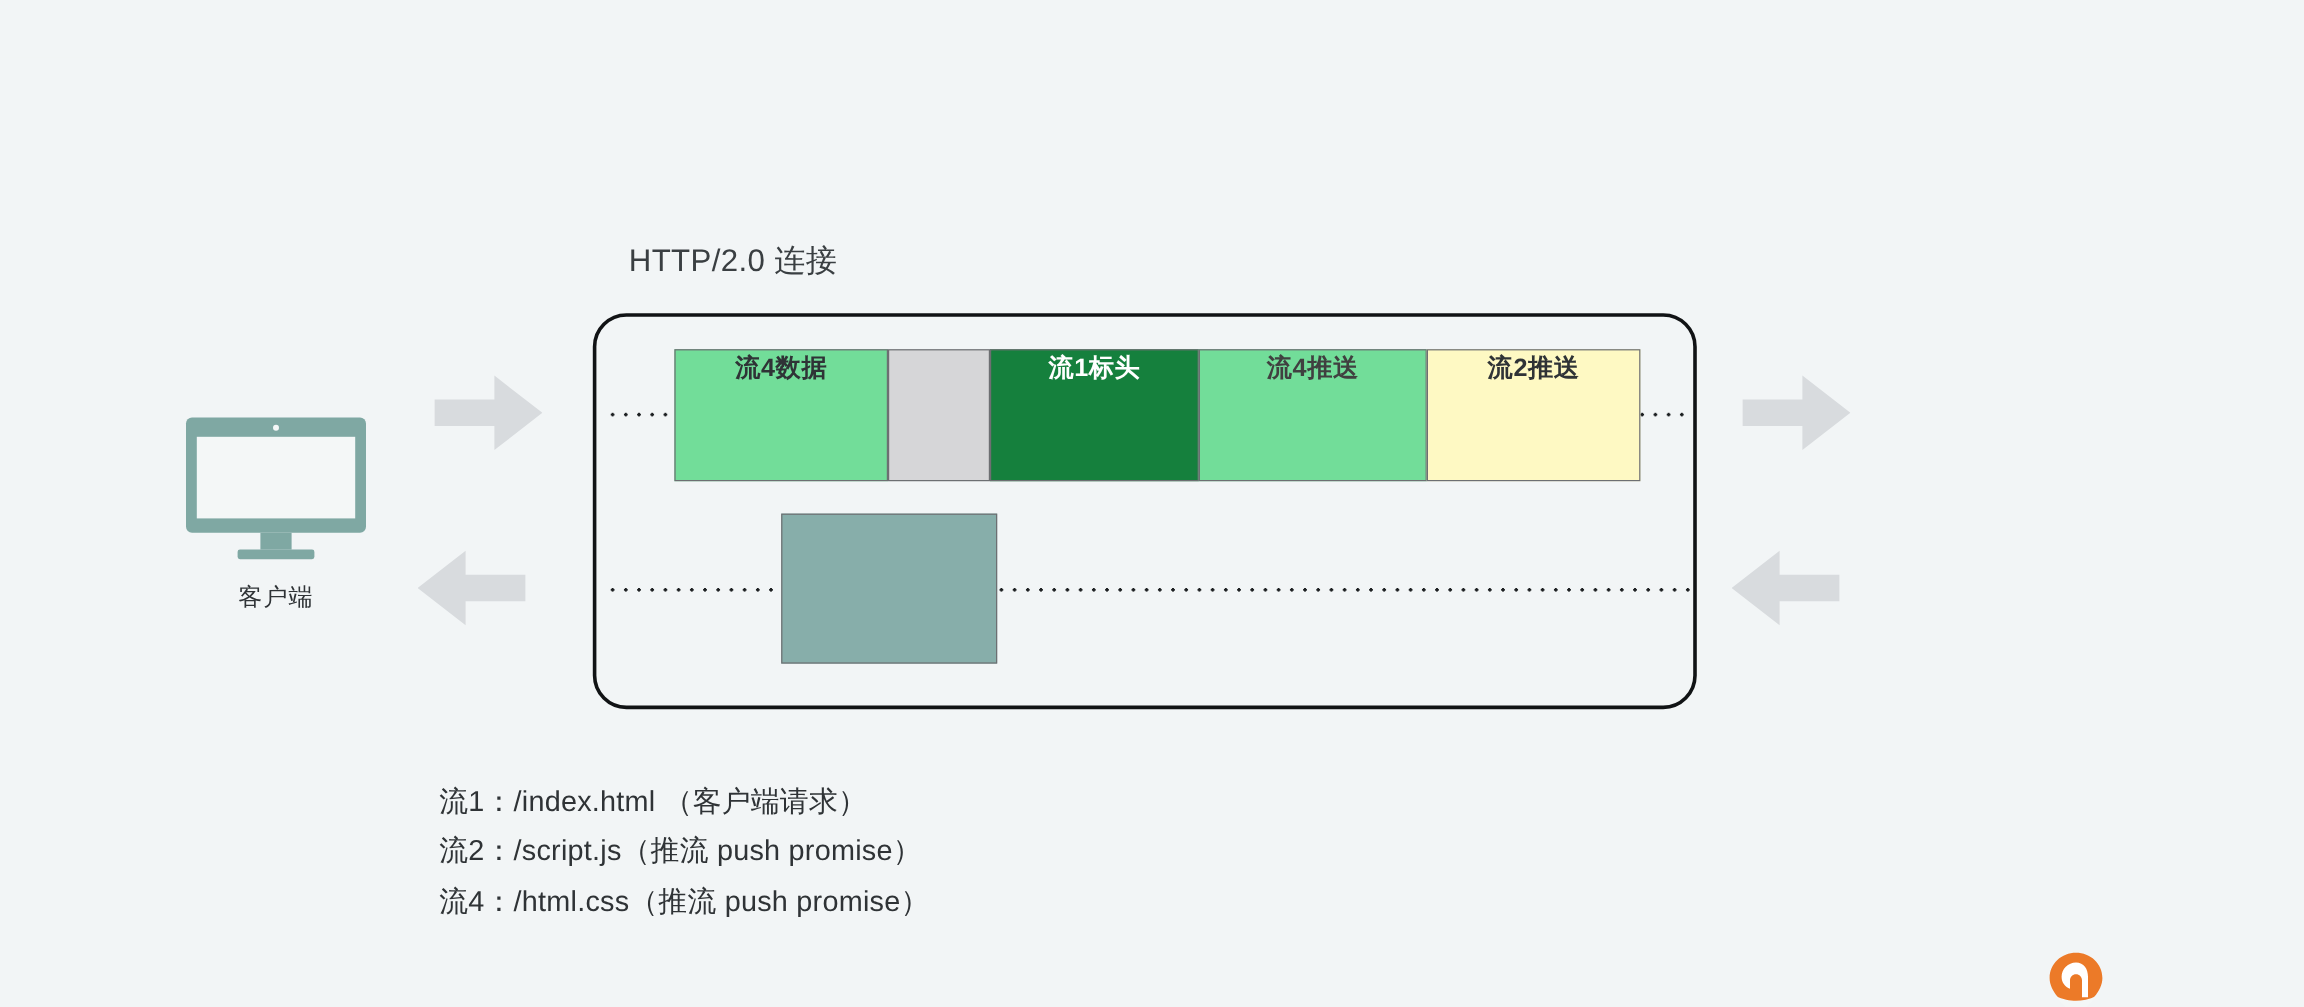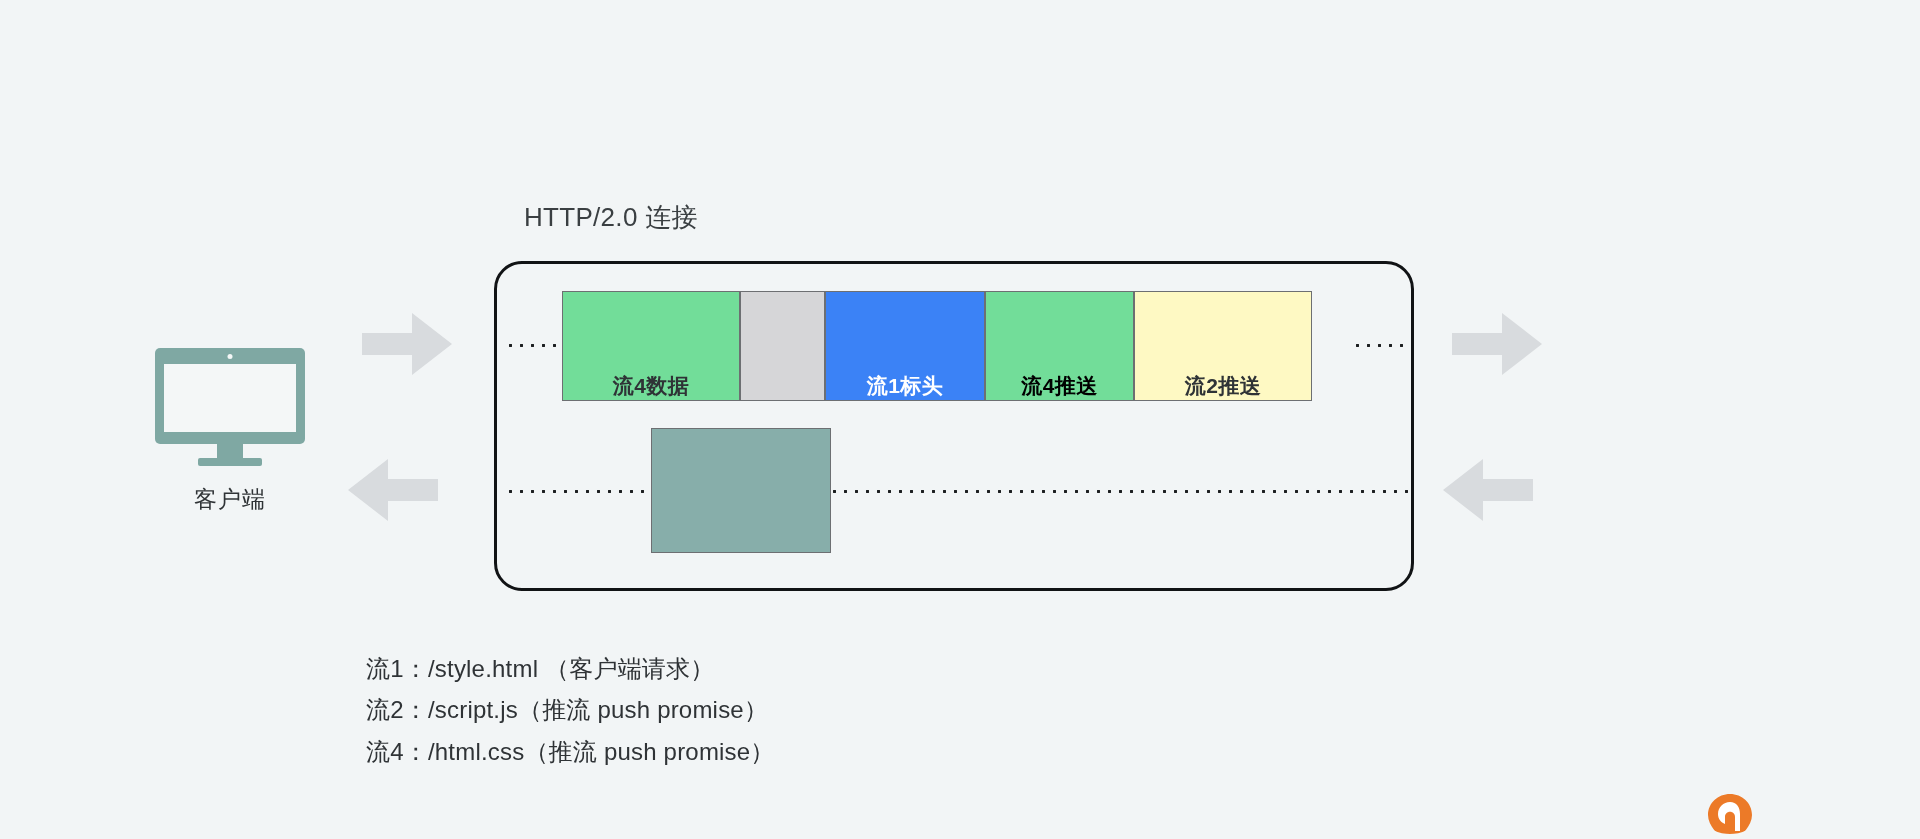--- a/index.html
+++ b/index.html
@@ -47,21 +47,21 @@
   .frame-strip {
     position: absolute;
     left: 562px;
     top: 243px;
     height: 110px;
     display: flex;
     align-items: stretch;
   }
   .frame-cell {
     display: flex;
-    align-items: flex-end;
+    align-items: flex-start;
     justify-content: center;
     box-sizing: border-box;
     border: 1px solid #6d6f72;
     font-size: 21px;
     font-weight: 700;
     color: #2f3336;
     letter-spacing: 0.5px;
     white-space: nowrap;
   }
 
@@ -101,21 +101,21 @@
   .arrow-top-right  { left: 1452px; top: 261px; }
   .arrow-bot-left   { left: 348px; top: 407px; }
   .arrow-bot-right  { left: 1443px; top: 407px; }
 
   
   .endpoint {
     position: absolute;
     text-align: center;
   }
   .endpoint-label {
-    font-size: 23px;
+    font-size: 20px;
     color: #2f3336;
     margin-top: 18px;
     letter-spacing: 1px;
   }
   .client-wrap { left: 130px; top: 300px; width: 200px; }
   .server-wrap { left: 1588px; top: 300px; width: 200px; }
 
   .monitor { width: 150px; height: 118px; margin: 0 auto; position: relative; }
   .monitor-body {
     width: 150px; height: 96px;
@@ -213,24 +213,24 @@
   <div class="dots dots-l2"></div>
   <div class="dots dots-r2"></div>
 
   <div class="frame-strip">
     <div class="frame-cell" style="width: 178px; background: rgb(114, 221, 153); color: rgb(47, 51, 54);">
       <span>流4数据</span>
     </div>
     <div class="frame-cell" style="width: 85px; background: rgb(214, 214, 216); color: rgb(47, 51, 54);">
       <span></span>
     </div>
-    <div class="frame-cell" style="width: 160px; background: #3b82f6; color: rgb(255, 255, 255);">
+    <div class="frame-cell" style="width: 174px; background: #15803d; color: rgb(255, 255, 255);">
       <span>流1标头</span>
     </div>
-    <div class="frame-cell" style="width: 149px; background: rgb(114, 221, 153); color: #000000;">
+    <div class="frame-cell" style="width: 190px; background: rgb(114, 221, 153); color: #404040;">
       <span>流4推送</span>
     </div>
     <div class="frame-cell" style="width: 178px; background: #fef9c3; color: rgb(47, 51, 54);">
       <span>流2推送</span>
     </div>
   </div>
 
   <div class="resp-block" style="background: rgb(135, 174, 170);"></div>
 
   <div class="arrow arrow-top-left">
@@ -261,21 +261,21 @@
         <div class="monitor-screen"></div>
       </div>
       <div class="monitor-neck" style="background: rgb(127, 168, 163);"></div>
       <div class="monitor-foot" style="background: rgb(127, 168, 163);"></div>
     </div>
     <div class="endpoint-label">客户端</div>
   </div>
 
 
   <div class="legend">
-    <div class="legend-line">流1：/style.html （客户端请求）</div>
+    <div class="legend-line">流1：/index.html （客户端请求）</div>
     <div class="legend-line">流2：/script.js（推流 push promise）</div>
     <div class="legend-line">流4：/html.css（推流 push promise）</div>
   </div>
 
   <div class="watermark">
     <svg class="wm-logo" viewBox="0 0 46 52">
       <path d="M23 1 C11 1 1 10 1 22 C1 33 12 43 20 50 C21.6 51.4 24.4 51.4 26 50 C34 43 45 33 45 22 C45 10 35 1 23 1 Z" fill="#ec7a28"></path>
       <path d="M23 9 C16.4 9 11 14.4 11 21 C11 26 14 29.5 18 31 L18 24 C18 21 20.2 18.8 23 18.8 C25.8 18.8 28 21 28 24 L28 38 L33 38 L33 21 C33 14.4 29.6 9 23 9 Z" fill="#ffffff"></path>
       <path d="M6 37 C12 45 18 49 23 52 C28 49 34 45 40 37 C34 40 28 41 23 41 C18 41 12 40 6 37 Z" fill="#f4f7f7"></path>
     </svg>

